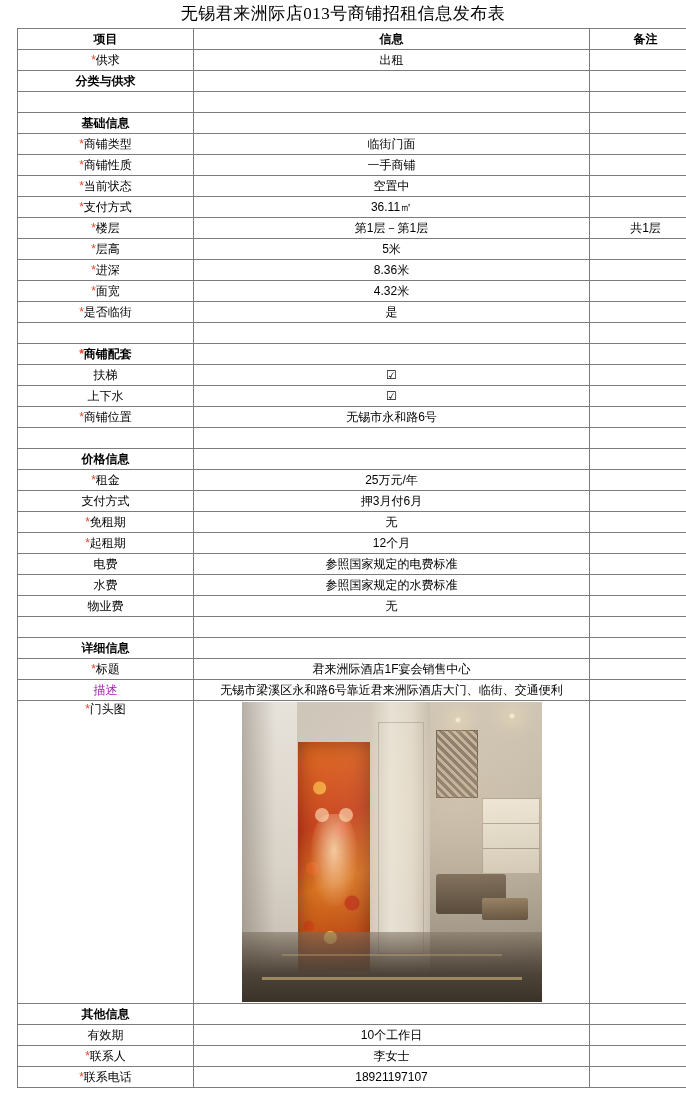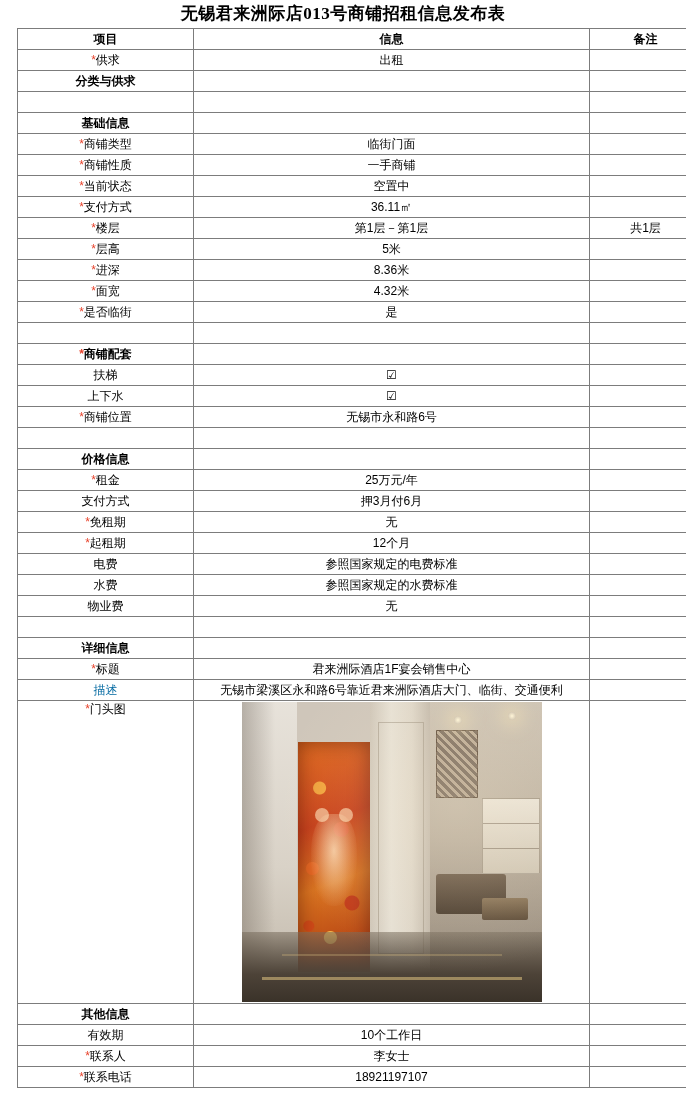--- a/index.html
+++ b/index.html
@@ -16,21 +16,21 @@
     width: 686px;
     min-height: 1119px;
     position: relative;
     box-sizing: border-box;
     padding: 0;
   }
   .doc-title {
     text-align: center;
     font-family: "Liberation Serif", serif;
     font-size: 17px;
-    font-weight: bold;
+    font-weight: normal;
     letter-spacing: 0.5px;
     padding: 4px 0 4px 0;
     line-height: 20px;
   }
   table.sheet {
     border-collapse: collapse;
     width: 684px;
     margin: 0 17px;
     table-layout: fixed;
   }
@@ -63,21 +63,21 @@
     text-align: center;
   }
   .section {
     text-align: center;
     font-weight: bold;
   }
   .req {
     color: #e8432c;
   }
   .label-red {
-    color: #0369a1;
+    color: #a21caf;
   }
   .blank td { height: 14px; }
   .empty { }
 
   .checkbox-cell {
     text-align: center;
     font-size: 13px;
   }
 
   .img-cell {

